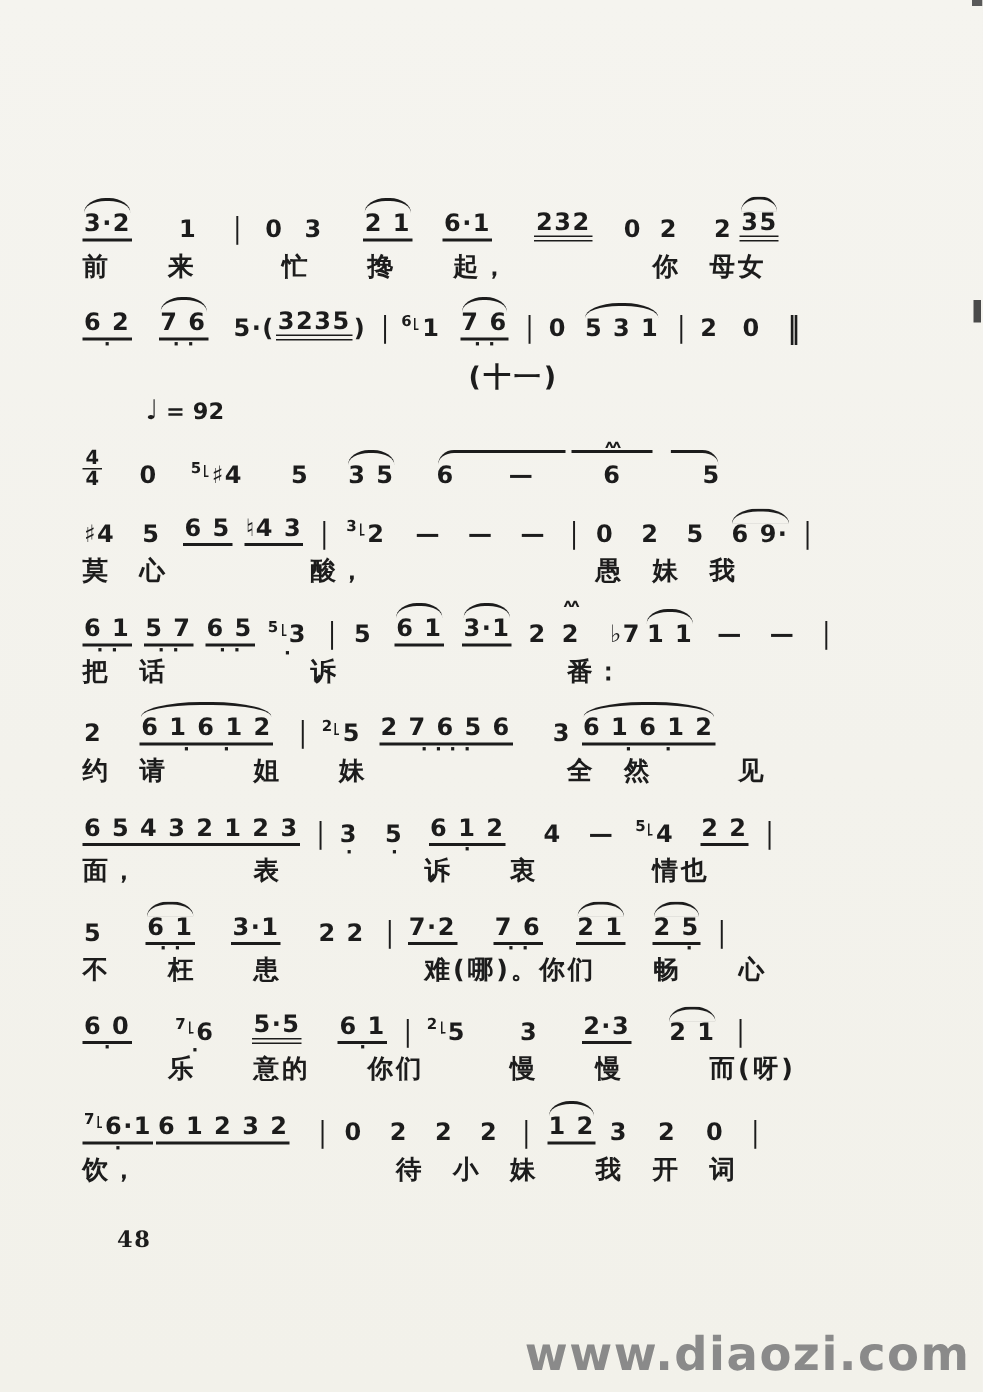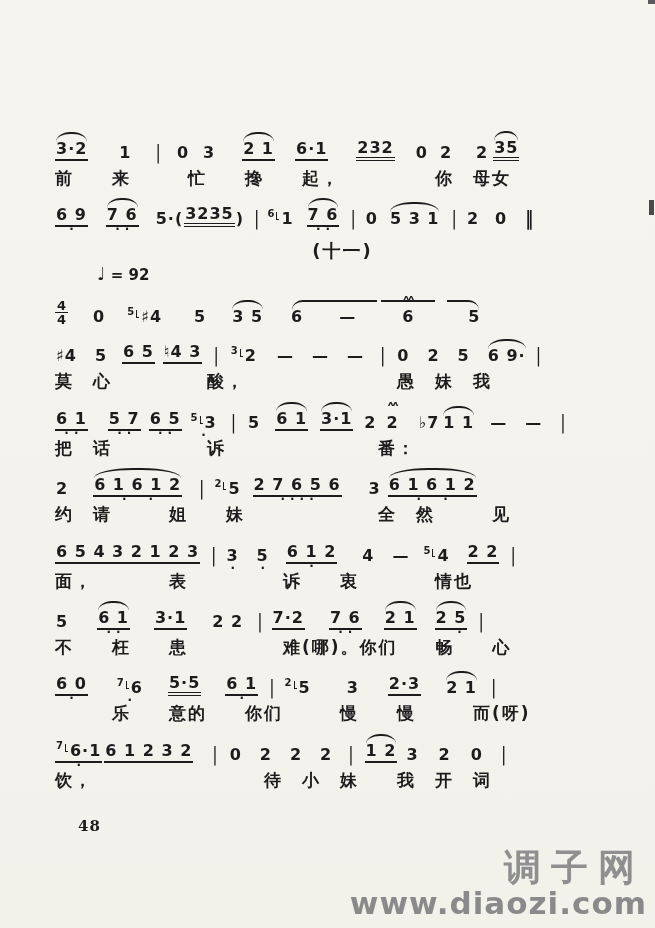--- a/index.html
+++ b/index.html
@@ -66,21 +66,21 @@
           <span class="tok u2" style="margin-left: 28px;">232</span>
           <span class="tok" style="margin-left: 20px;">0</span>
           <span class="tok" style="margin-left: 10px;">2</span>
           <span class="tok" style="margin-left: 22px;">2</span>
           <span class="tok u2 a-f" style="margin-left: 4px;">35</span>
         </div>
         <div class="lyrics">前　　来　　　忙　　搀　　起，　　　　　你　母女</div>
       </div>
       <div class="line">
         <div class="notes">
-          <span class="tok u1" data-d="·">6 9</span>
+          <span class="tok u1" data-d="·">6 2</span>
           <span class="tok u1 a-f" data-d="··" style="margin-left: 18px;">7 6</span>
           <span class="tok" style="margin-left: 16px;">5·(</span>
           <span class="tok u2">3235</span>
           <span class="tok">)</span>
           <span class="tok bar" style="margin-left: 8px;">|</span>
           <span class="tok" style="margin-left: 6px;"><i class="gr">6</i>1</span>
           <span class="tok u1 a-f" data-d="··" style="margin-left: 12px;">7 6</span>
           <span class="tok bar" style="margin-left: 10px;">|</span>
           <span class="tok" style="margin-left: 8px;">0</span>
           <span class="tok a-f" style="margin-left: 10px;">5 3 1</span>
@@ -128,21 +128,21 @@
           <span class="tok" style="margin-left: 16px;">2</span>
           <span class="tok" style="margin-left: 16px;">5</span>
           <span class="tok a-f" style="margin-left: 16px;">6 9·</span>
           <span class="tok bar" style="margin-left: 8px;">|</span>
         </div>
         <div class="lyrics">莫　心　　　　　酸，　　　　　　　　愚　妹　我</div>
       </div>
       <div class="line">
         <div class="notes">
           <span class="tok u1" data-d="··">6 1</span>
-          <span class="tok u1" data-d="··" style="margin-left: 20px;">5 7</span>
+          <span class="tok u1" data-d="··" style="margin-left: 8px;">5 7</span>
           <span class="tok u1" data-d="··" style="margin-left: 8px;">6 5</span>
           <span class="tok" data-d="·" style="margin-left: 8px;"><i class="gr">5</i>3</span>
           <span class="tok bar" style="margin-left: 12px;">|</span>
           <span class="tok" style="margin-left: 10px;">5</span>
           <span class="tok u1 a-f" style="margin-left: 14px;">6 1</span>
           <span class="tok u1 a-f" style="margin-left: 12px;">3·1</span>
           <span class="tok" style="margin-left: 10px;">2</span>
           <span class="tok" style="margin-left: 8px;">2<i class="trm">ʌʌ</i></span>
           <span class="tok" style="margin-left: 18px;">♭7</span>
           <span class="tok a-f" style="margin-left: 2px;">1 1</span>
@@ -226,18 +226,17 @@
           <span class="tok bar" style="margin-left: 16px;">|</span>
         </div>
         <div class="lyrics">饮，　　　　　　　　　待　小　妹　　我　开　词</div>
       </div>
     </div>
 </div>
 
 <div class="page-num">48</div>
 
 <div class="wm">
-  <div class="wm-name">调子网</div>
   <div class="wm-url">www.diaozi.com</div>
 </div>
 
 <div class="corner-mark"></div>
 <div class="edge-mark"></div>
 
 </body></html>

